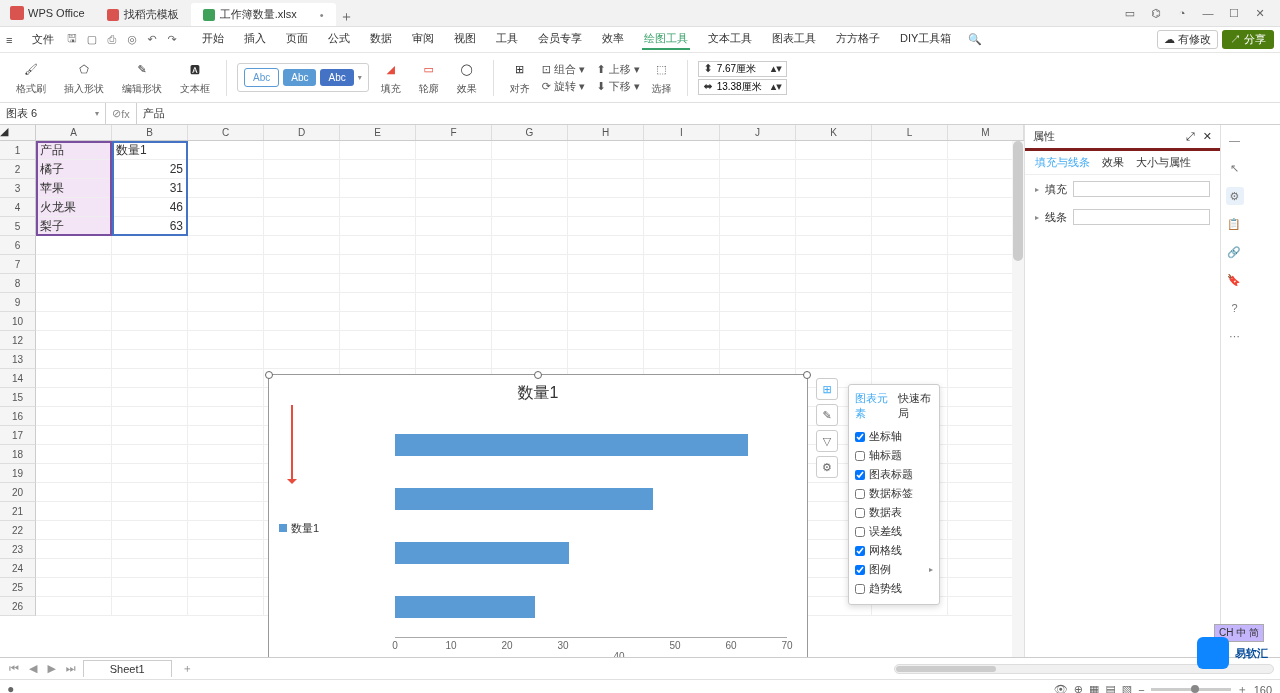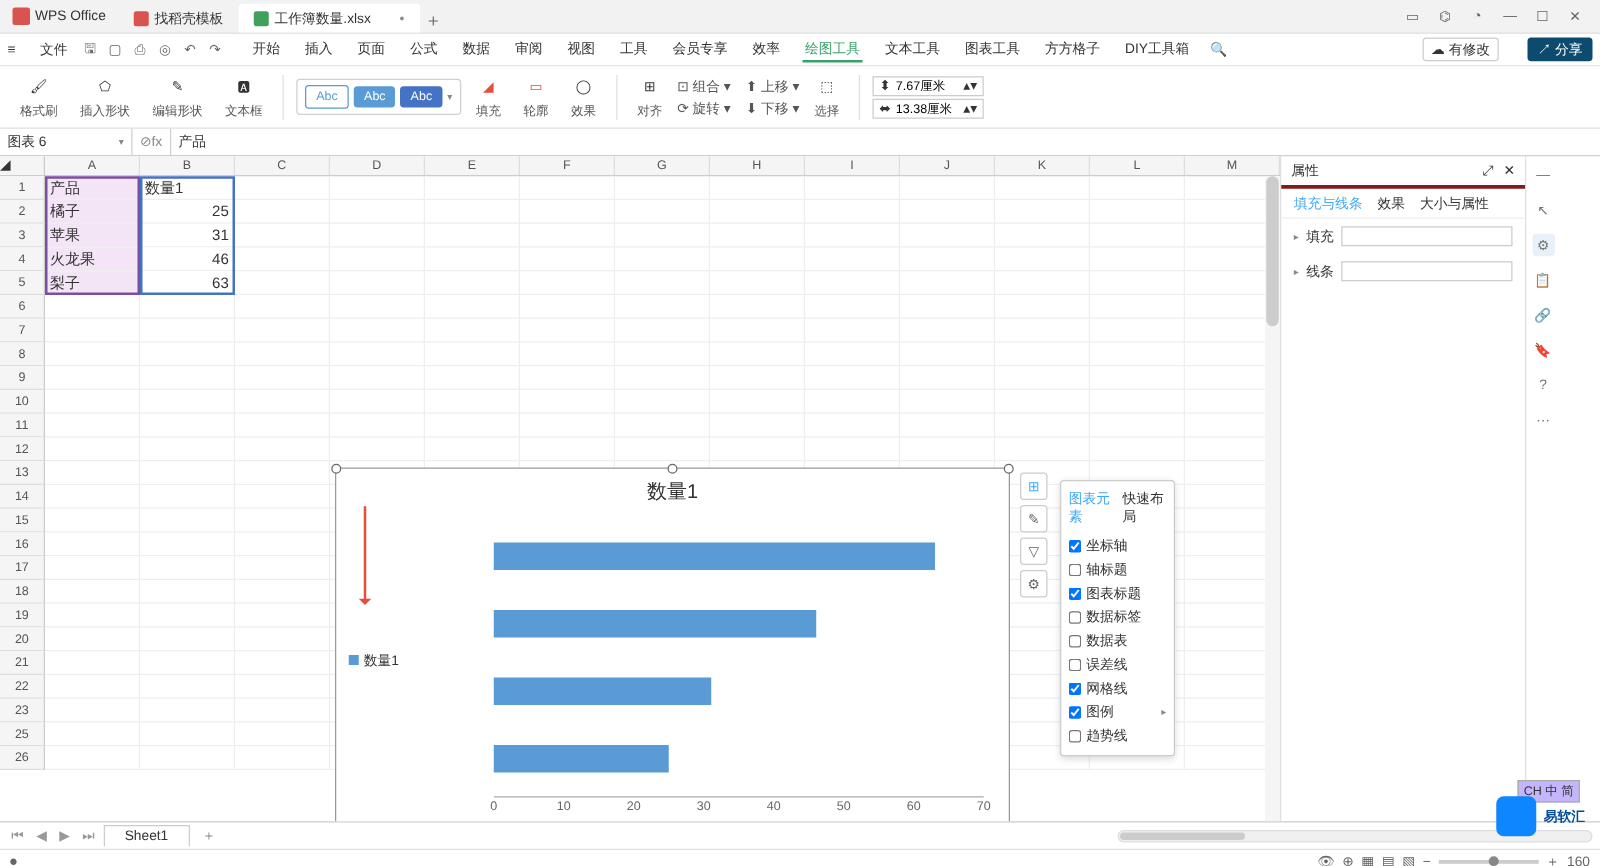--- a/index.html
+++ b/index.html
@@ -18,22 +18,22 @@
 .winctrl span { width: 16px; height: 16px; display: inline-flex; align-items: center; justify-content: center; color: #666; cursor: pointer; }
 
 
 .menubar { height: 26px; display: flex; align-items: center; padding: 0 6px; border-bottom: 1px solid #e6e6e6; gap: 4px; }
 .menubar .burger { width: 16px; cursor: pointer; }
 .menubar .file { padding: 0 6px; cursor: pointer; }
 .menubar .qtool { width: 16px; height: 16px; display: inline-flex; align-items: center; justify-content: center; color: #666; cursor: pointer; }
 .menubar .menutabs { display: flex; margin-left: 16px; gap: 16px; }
 .menubar .menutabs span { cursor: pointer; padding: 2px 2px; }
 .menubar .menutabs span.green { color: #38a169; border-bottom: 2px solid #38a169; }
-.menubar .rside { margin-left: auto; display: flex; align-items: center; gap: 23px; justify-content: flex-end; }
-.btn-share { background: #0c4a6e; color: #fff; padding: 2px 8px; border-radius: 3px; cursor: pointer; }
+.menubar .rside { margin-left: auto; display: flex; align-items: center; gap: 4px; justify-content: flex-end; }
+.btn-share { background: #4d7c0f; color: #fff; padding: 2px 8px; border-radius: 3px; cursor: pointer; }
 .btn-mod { border: 1px solid #ccc; padding: 1px 6px; border-radius: 3px; cursor: pointer; }
 
 
 .ribbon { height: 50px; display: flex; align-items: center; padding: 0 10px; border-bottom: 1px solid #e0e0e0; gap: 6px; }
 .rgroup { display: flex; flex-direction: column; align-items: center; gap: 2px; padding: 0 6px; }
 .rgroup .ric { width: 20px; height: 20px; display: flex; align-items: center; justify-content: center; }
 .rgroup .rlbl { font-size: 10px; color: #555; white-space: nowrap; }
 .rsep { width: 1px; height: 36px; background: #e0e0e0; margin: 0 4px; }
 .stylebox { border: 1px solid #d0d0d0; border-radius: 3px; padding: 4px 6px; display: flex; gap: 4px; align-items: center; }
 .abc { padding: 3px 8px; border-radius: 3px; color: #fff; font-size: 10px; }
@@ -105,21 +105,21 @@
 .rpanel-row .tri { color: #888; font-size: 8px; }
 .rpanel-row .selbox { flex: 1; border: 1px solid #ccc; height: 16px; margin-left: auto; width: 70px; }
 
 
 .rtoolstrip { width: 28px; border-left: 1px solid #e0e0e0; display: flex; flex-direction: column; align-items: center; padding-top: 6px; gap: 10px; }
 .rtoolstrip span { width: 18px; height: 18px; display: flex; align-items: center; justify-content: center; color: #777; cursor: pointer; }
 
 
 .sheetbar { height: 22px; border-top: 1px solid #ccc; display: flex; align-items: center; padding: 0 6px; gap: 4px; }
 .sheetnav { color: #999; cursor: pointer; padding: 0 3px; }
-.sheettab { padding: 2px 16px; background: #fff; border: 1px solid #ccc; border-bottom: none; cursor: pointer; }
+.sheettab { padding: 2px 26px; background: #fff; border: 1px solid #ccc; border-bottom: none; cursor: pointer; }
 .sheetadd { padding: 0 6px; color: #888; cursor: pointer; }
 .hscroll { margin-left: auto; width: 380px; height: 10px; background: #f0f0f0; border: 1px solid #ddd; border-radius: 5px; position: relative; }
 .hscroll .thumb { position: absolute; left: 1px; top: 1px; width: 100px; height: 6px; background: #ccc; border-radius: 3px; }
 
 
 .statusbar { height: 20px; border-top: 1px solid #e0e0e0; display: flex; align-items: center; padding: 0 8px; font-size: 10px; color: #666; }
 .statusbar .r { margin-left: auto; display: flex; align-items: center; gap: 6px; }
 .zoomslider { width: 80px; height: 3px; background: #ccc; position: relative; }
 .zoomslider .zd { position: absolute; left: 50%; top: -3px; width: 8px; height: 8px; border-radius: 50%; background: #888; }
 
@@ -439,36 +439,20 @@
           <div class="cell"></div>
           <div class="cell"></div>
           <div class="cell"></div>
           <div class="cell"></div>
           <div class="cell"></div>
           <div class="cell"></div>
           <div class="cell"></div>
           <div class="cell"></div>
         </div>
         <div class="row">
-          <div class="rh">11</div>
-          <div class="cell"></div>
-          <div class="cell"></div>
-          <div class="cell"></div>
-          <div class="cell"></div>
-          <div class="cell"></div>
-          <div class="cell"></div>
-          <div class="cell"></div>
-          <div class="cell"></div>
-          <div class="cell"></div>
-          <div class="cell"></div>
-          <div class="cell"></div>
-          <div class="cell"></div>
-          <div class="cell"></div>
-        </div>
-        <div class="row">
           <div class="rh">12</div>
           <div class="cell"></div>
           <div class="cell"></div>
           <div class="cell"></div>
           <div class="cell"></div>
           <div class="cell"></div>
           <div class="cell"></div>
           <div class="cell"></div>
           <div class="cell"></div>
           <div class="cell"></div>
@@ -632,20 +616,36 @@
           <div class="cell"></div>
           <div class="cell"></div>
           <div class="cell"></div>
           <div class="cell"></div>
           <div class="cell"></div>
           <div class="cell"></div>
           <div class="cell"></div>
         </div>
         <div class="row">
           <div class="rh">23</div>
+          <div class="cell"></div>
+          <div class="cell"></div>
+          <div class="cell"></div>
+          <div class="cell"></div>
+          <div class="cell"></div>
+          <div class="cell"></div>
+          <div class="cell"></div>
+          <div class="cell"></div>
+          <div class="cell"></div>
+          <div class="cell"></div>
+          <div class="cell"></div>
+          <div class="cell"></div>
+          <div class="cell"></div>
+        </div>
+        <div class="row">
+          <div class="rh">24</div>
           <div class="cell"></div>
           <div class="cell"></div>
           <div class="cell"></div>
           <div class="cell"></div>
           <div class="cell"></div>
           <div class="cell"></div>
           <div class="cell"></div>
           <div class="cell"></div>
           <div class="cell"></div>
           <div class="cell"></div>
@@ -713,21 +713,21 @@
               <div class="catlbl" style="top: 124px;">苹果</div>
               <div class="hbar" style="top: 120px; left: 0px; width: 44.2857%;"></div>
               <div class="catlbl" style="top: 178px;">橘子</div>
               <div class="hbar" style="top: 174px; left: 0px; width: 35.7143%;"></div>
             </div>
           <div class="xaxis" id="xaxis">
               <div class="xtick" style="left: 0%;">0</div>
               <div class="xtick" style="left: 14.2857%;">10</div>
               <div class="xtick" style="left: 28.5714%;">20</div>
               <div class="xtick" style="left: 42.8571%;">30</div>
-              <div class="xtick" style="left: 57.1429%;">40</div>
+              <div class="xtick" style="left: 57.1429%; margin-top: 11px;">40</div>
               <div class="xtick" style="left: 71.4286%;">50</div>
               <div class="xtick" style="left: 85.7143%;">60</div>
               <div class="xtick" style="left: 100%;">70</div>
             </div>
         </div>
       </div>
     </div>
 
     <div class="chartbtns">
       <div class="chartbtn active">⊞</div>

